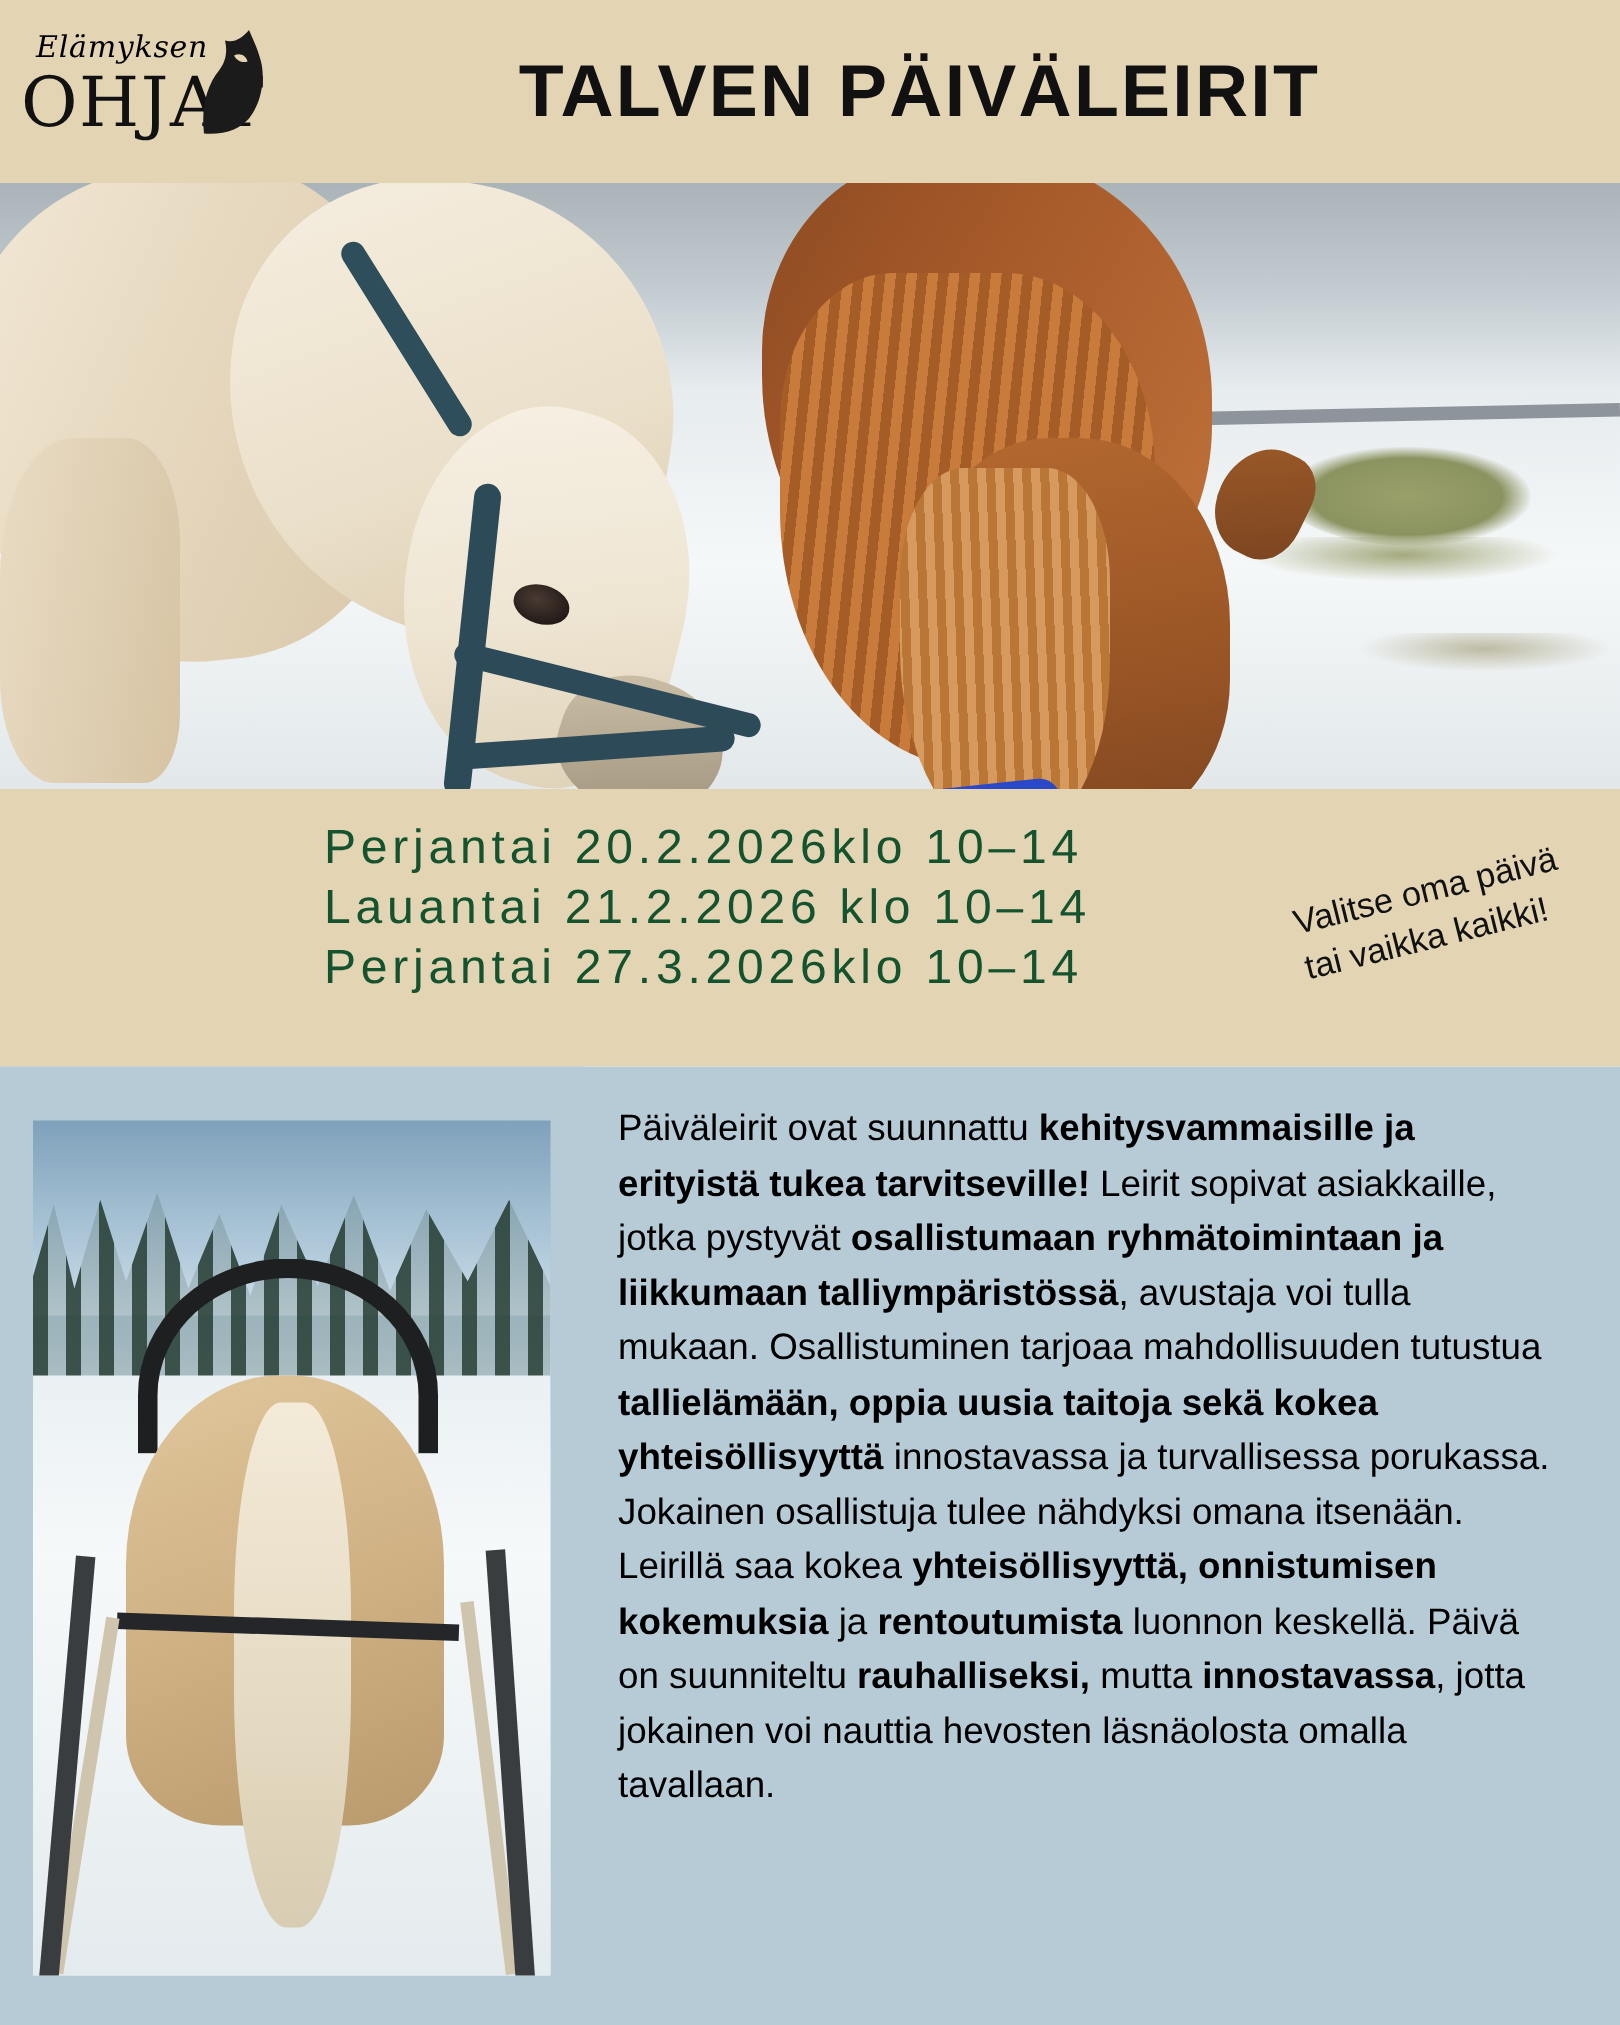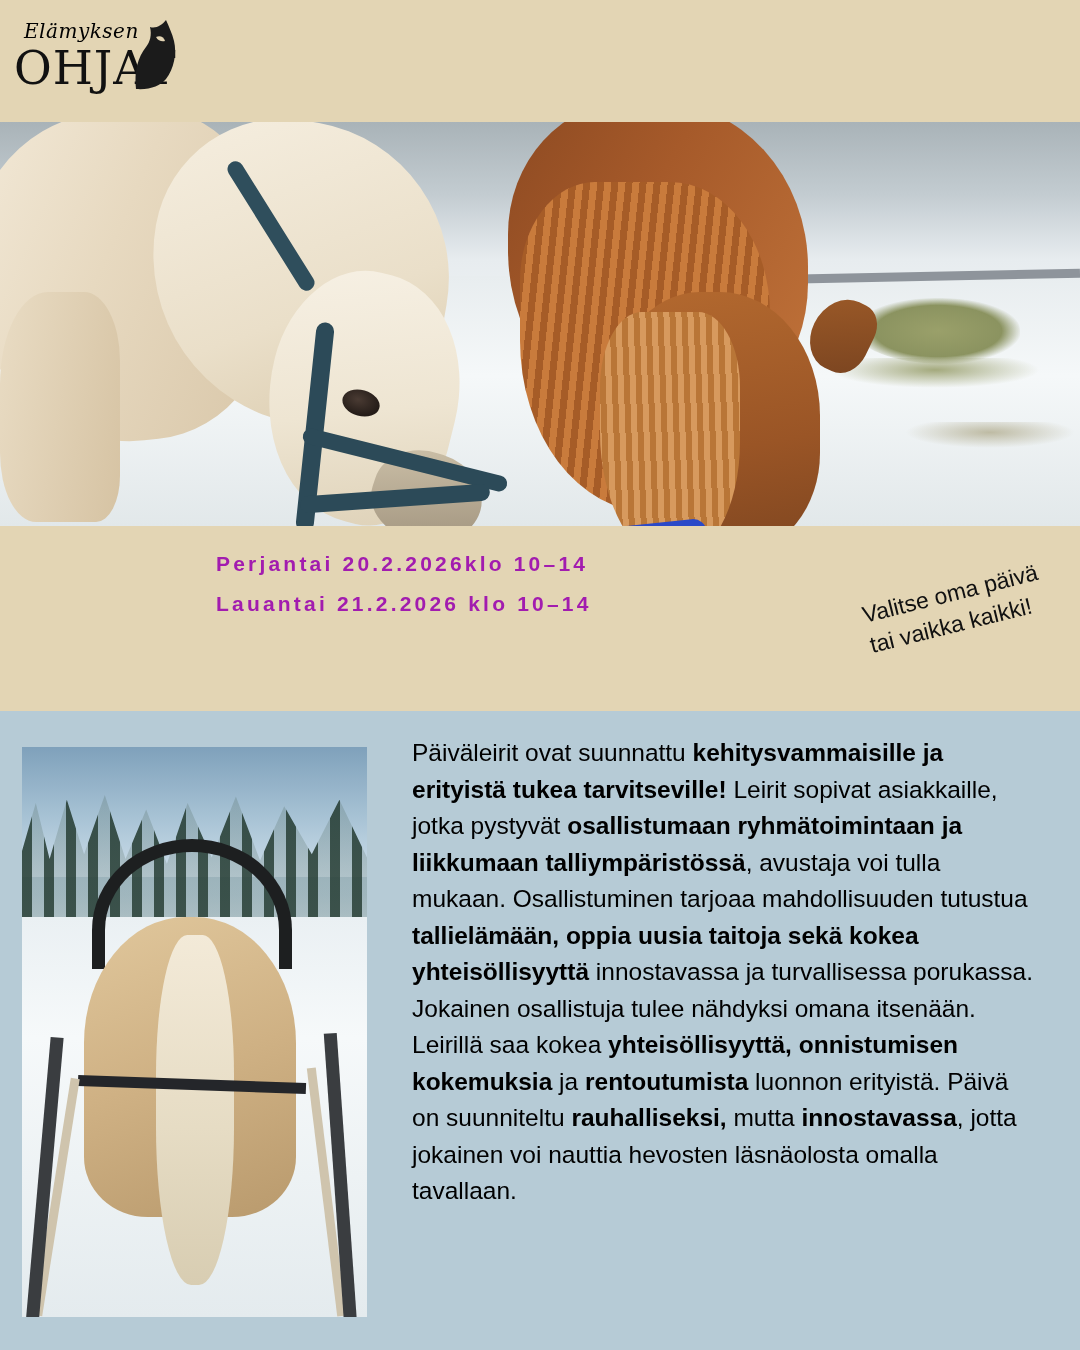--- a/index.html
+++ b/index.html
@@ -291,24 +291,24 @@
   
   .dates {
     position: relative;
     height: 185px;
     background: #e3d5b4;
     flex: 0 0 auto;
     padding-top: 18px;
     box-sizing: border-box;
   }
   .date-line {
-    font-size: 21px;
-    font-weight: bold;
+    font-size: 32px;
+    font-weight: normal;
     letter-spacing: 3.2px;
-    color: #a21caf;
+    color: #14532d;
     padding-left: 216px;
     line-height: 40px;
     white-space: nowrap;
   }
   .badge {
     position: absolute;
     right: 36px;
     top: 52px;
     transform: rotate(-14deg);
     text-align: left;
@@ -460,20 +460,21 @@
 
   <div class="header">
     <div class="logo">
       <div class="logo-script">Elämyksen</div>
       <div class="logo-main">OHJAT</div>
       <svg class="logo-horse" viewBox="0 0 54 74">
         <path d="M10 72 C8 54 12 40 20 30 C24 25 26 18 24 10 C30 12 36 8 40 3 C43 10 46 16 48 24 C51 36 48 52 40 62 C34 69 24 73 10 72 Z" fill="#1b1b1b"></path>
         <path d="M30 20 C34 18 38 20 39 24 C36 25 32 24 30 20 Z" fill="#e3d5b4"></path>
       </svg>
     </div>
+    <div class="header-title">TALVEN PÄIVÄLEIRIT</div>
   </div>
 
   <div class="hero">
     <div class="hero-sky"></div>
     <div class="hero-snow"></div>
     <div class="fence"></div>
     <div class="hay"></div>
     <div class="hay2"></div>
     <div class="hay3"></div>
     <div class="pony-pale-body"></div>
@@ -491,20 +492,21 @@
     <div class="pony-red-head"></div>
     <div class="pony-red-ear"></div>
     <div class="pony-red-forelock"></div>
     <div class="blue-collar"></div>
 
   </div>
 
   <div class="dates">
     <div class="date-line">Perjantai 20.2.2026klo 10–14</div>
     <div class="date-line">Lauantai 21.2.2026 klo 10–14</div>
+    <div class="date-line">Perjantai 27.3.2026klo 10–14</div>
     <div class="badge">
       <div>Valitse oma päivä</div>
       <div>tai vaikka kaikki!</div>
     </div>
   </div>
 
   <div class="bottom">
     <div class="photo2">
       <div class="photo2-inner">
         <div class="p2-sky"></div>
@@ -516,18 +518,18 @@
         <div class="p2-strap"></div>
         <div class="p2-rein-l"></div>
         <div class="p2-rein-r"></div>
         <div class="p2-shaft-l"></div>
         <div class="p2-shaft-r"></div>
       </div>
     </div>
     <div class="textcol">
       <div class="body-text" id="body-text">
           <p><span>Päiväleirit ovat suunnattu </span><b>kehitysvammaisille ja erityistä tukea tarvitseville!</b><span> Leirit sopivat asiakkaille, jotka pystyvät </span><b>osallistumaan ryhmätoimintaan ja liikkumaan talliympäristössä</b><span>, avustaja voi tulla mukaan. Osallistuminen tarjoaa mahdollisuuden tutustua </span><b>tallielämään, oppia uusia taitoja sekä kokea yhteisöllisyyttä</b><span> innostavassa ja turvallisessa porukassa. Jokainen osallistuja tulee nähdyksi omana itsenään.</span></p>
-          <p><span>Leirillä saa kokea </span><b>yhteisöllisyyttä, onnistumisen kokemuksia</b><span> ja </span><b>rentoutumista</b><span> luonnon erityistä. </span><span>Päivä on suunniteltu </span><b>rauhalliseksi,</b><span> mutta </span><b>innostavassa</b><span>, jotta jokainen voi nauttia hevosten läsnäolosta omalla tavallaan.</span></p>
+          <p><span>Leirillä saa kokea </span><b>yhteisöllisyyttä, onnistumisen kokemuksia</b><span> ja </span><b>rentoutumista</b><span> luonnon keskellä. </span><span>Päivä on suunniteltu </span><b>rauhalliseksi,</b><span> mutta </span><b>innostavassa</b><span>, jotta jokainen voi nauttia hevosten läsnäolosta omalla tavallaan.</span></p>
         </div>
     </div>
   </div>
 
 </div>
 
 </body></html>

